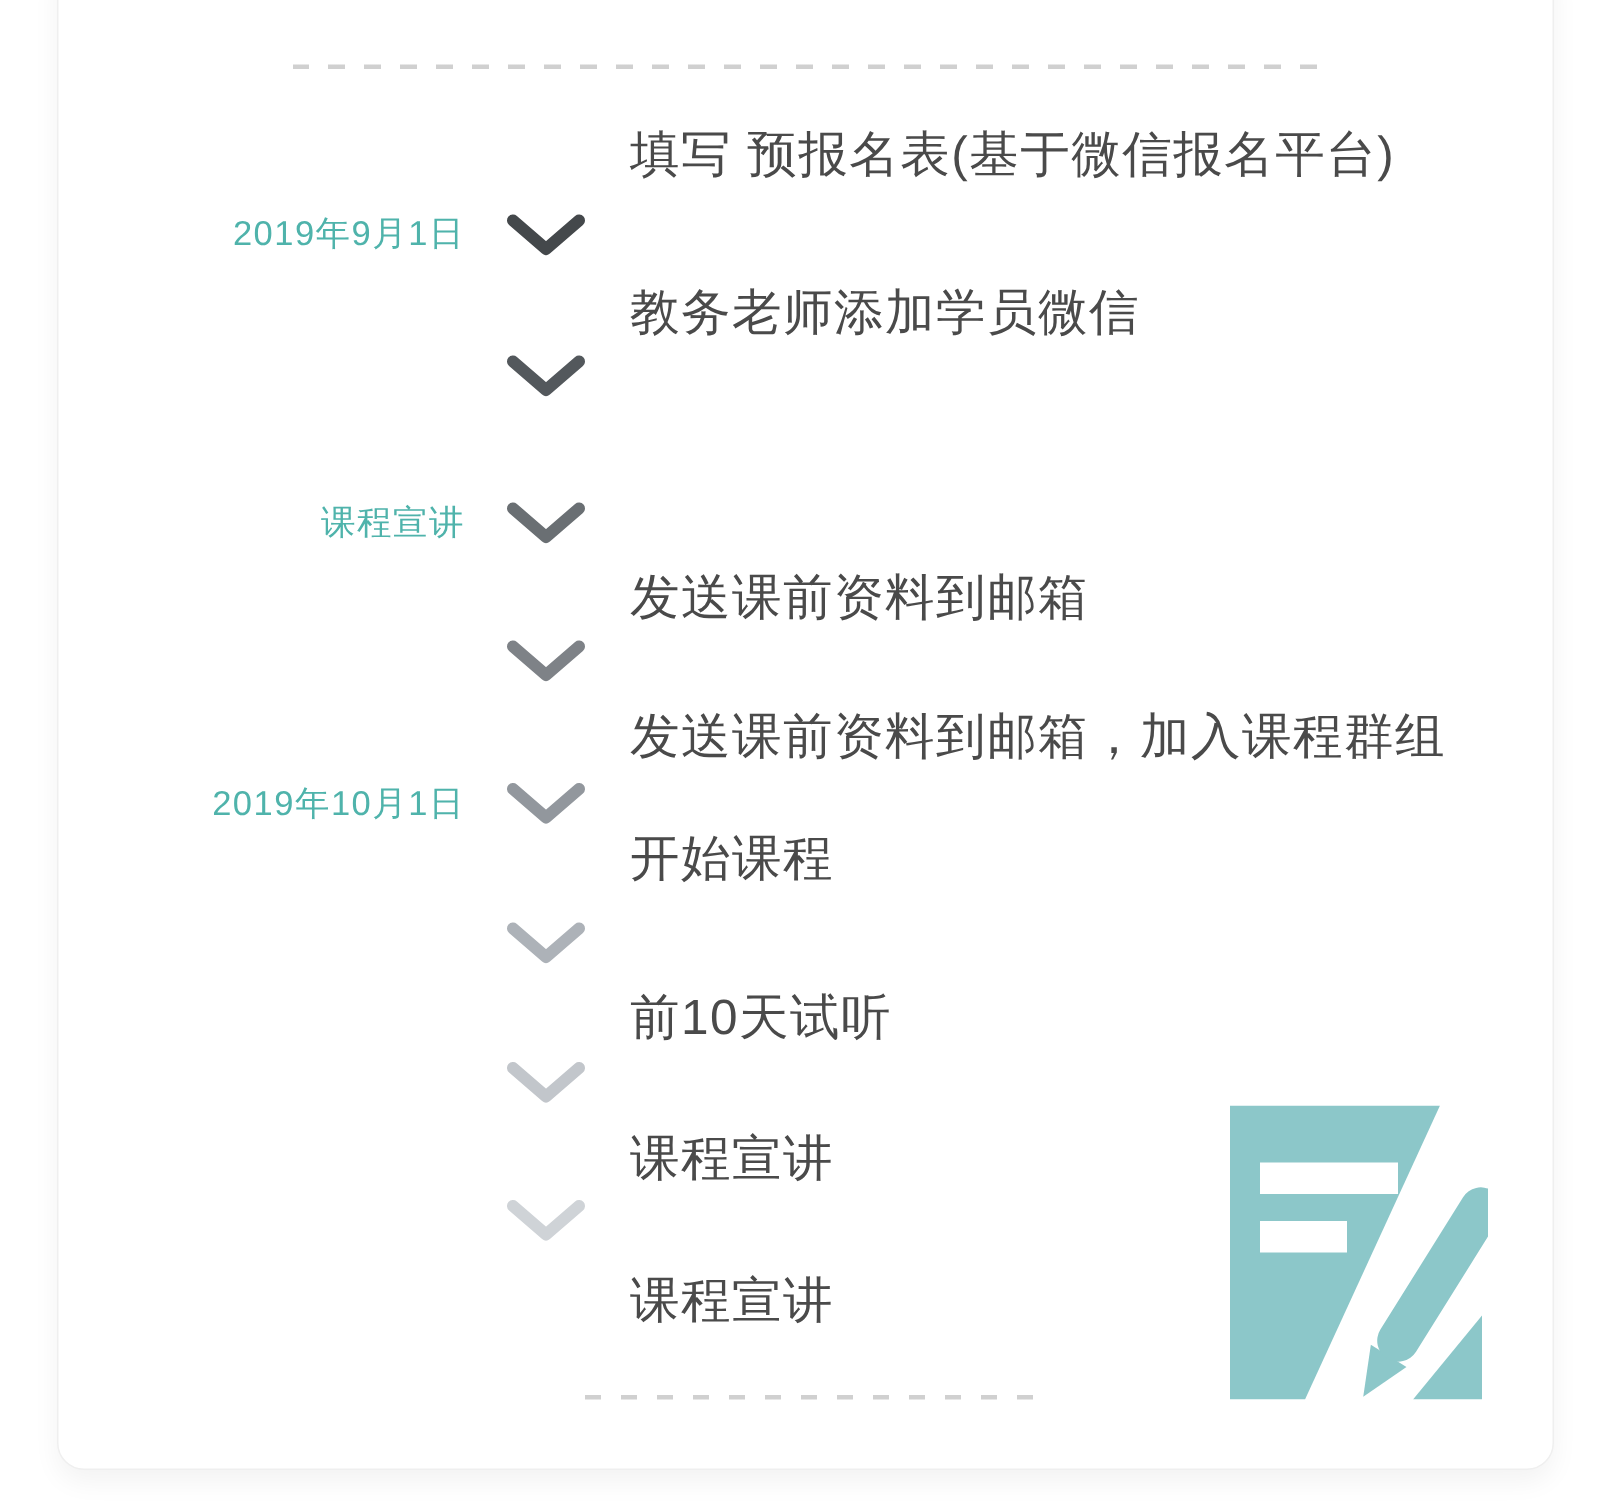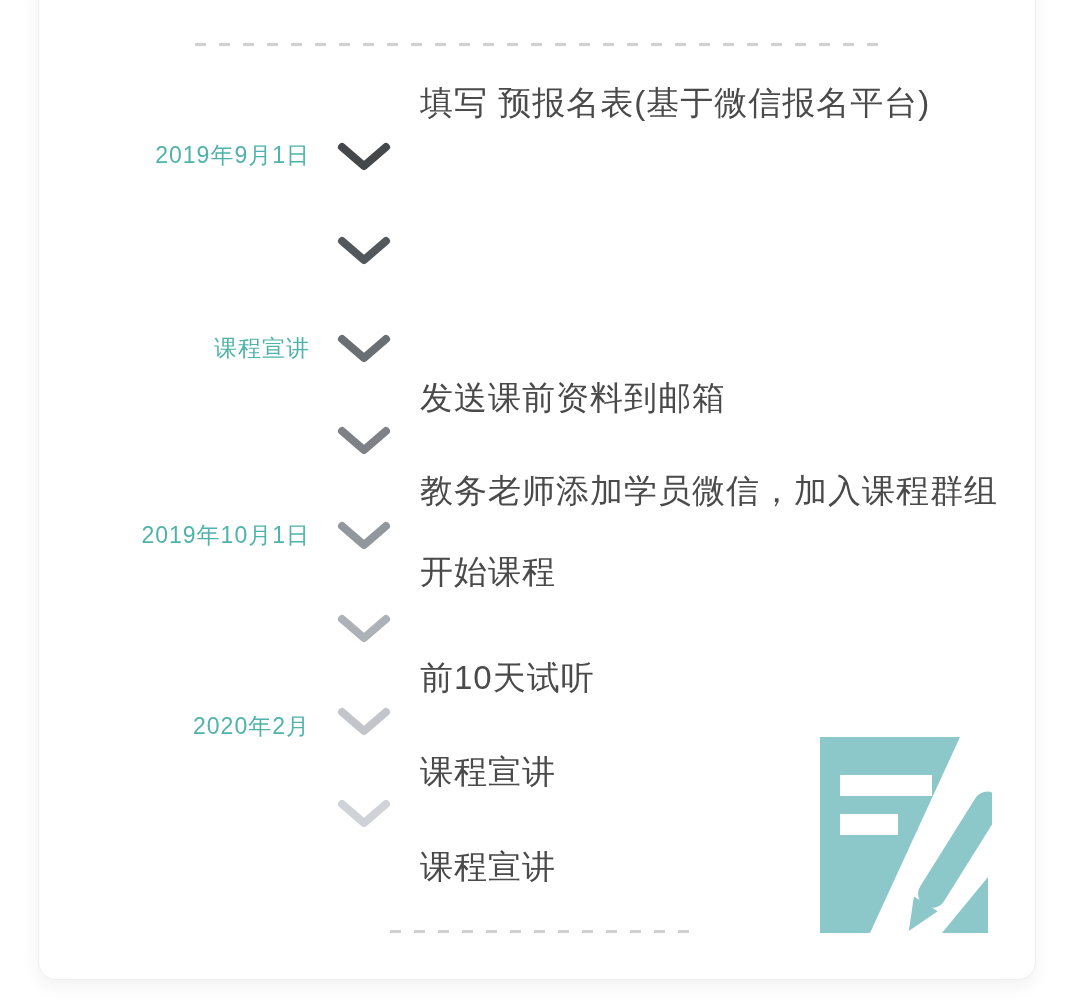--- a/index.html
+++ b/index.html
@@ -39,21 +39,20 @@
 <div class="stage">
 
   <div class="card"></div>
 
   <div class="dash dash-top"></div>
   <div class="dash dash-bottom"></div>
 
   <div class="date" style="top:135px">2019年9月1日</div>
   <div class="date" style="top:328px">课程宣讲</div>
   <div class="date" style="top:515px">2019年10月1日</div>
-  <div class="date" style="top:706px">2020年2月</div>
 
   <div class="chev" style="top:141px">
     <svg viewBox="0 0 56 32">
         <path d="M6,6 L28,25 L50,6" fill="none" stroke-width="8" stroke-linecap="round" stroke-linejoin="round" stroke="#44484b"></path>
       </svg>
   </div>
   <div class="chev" style="top:235px">
     <svg viewBox="0 0 56 32">
         <path d="M6,6 L28,25 L50,6" fill="none" stroke-width="8" stroke-linecap="round" stroke-linejoin="round" stroke="#53585c"></path>
       </svg>
@@ -83,22 +82,23 @@
         <path d="M6,6 L28,25 L50,6" fill="none" stroke-width="8" stroke-linecap="round" stroke-linejoin="round" stroke="#c2c6cb"></path>
       </svg>
   </div>
   <div class="chev" style="top:798px">
     <svg viewBox="0 0 56 32">
         <path d="M6,6 L28,25 L50,6" fill="none" stroke-width="8" stroke-linecap="round" stroke-linejoin="round" stroke="#cfd3d7"></path>
       </svg>
   </div>
 
   <div class="step" style="top:83px">填写 预报名表(基于微信报名平台)</div>
+  <div class="step" style="top:188px">教务老师添加学员微信</div>
   <div class="step" style="top:378px">发送课前资料到邮箱</div>
-  <div class="step" style="top:471px">教务老师添加学员微信，加入课程群组</div>
+  <div class="step" style="top:471px">发送课前资料到邮箱，加入课程群组</div>
   <div class="step" style="top:552px">开始课程</div>
   <div class="step" style="top:658px">前10天试听</div>
   <div class="step" style="top:752px">课程宣讲</div>
   <div class="step" style="top:847px">课程宣讲</div>
 
   <div class="brand-icon">
     <svg viewBox="0 0 172 196">
       <g class="icon-fill">
         <polygon points="0,0 140,0 50,196 0,196" fill="#8cc7c9"></polygon>
         <rect x="20" y="38" width="92" height="21" fill="#ffffff"></rect>

